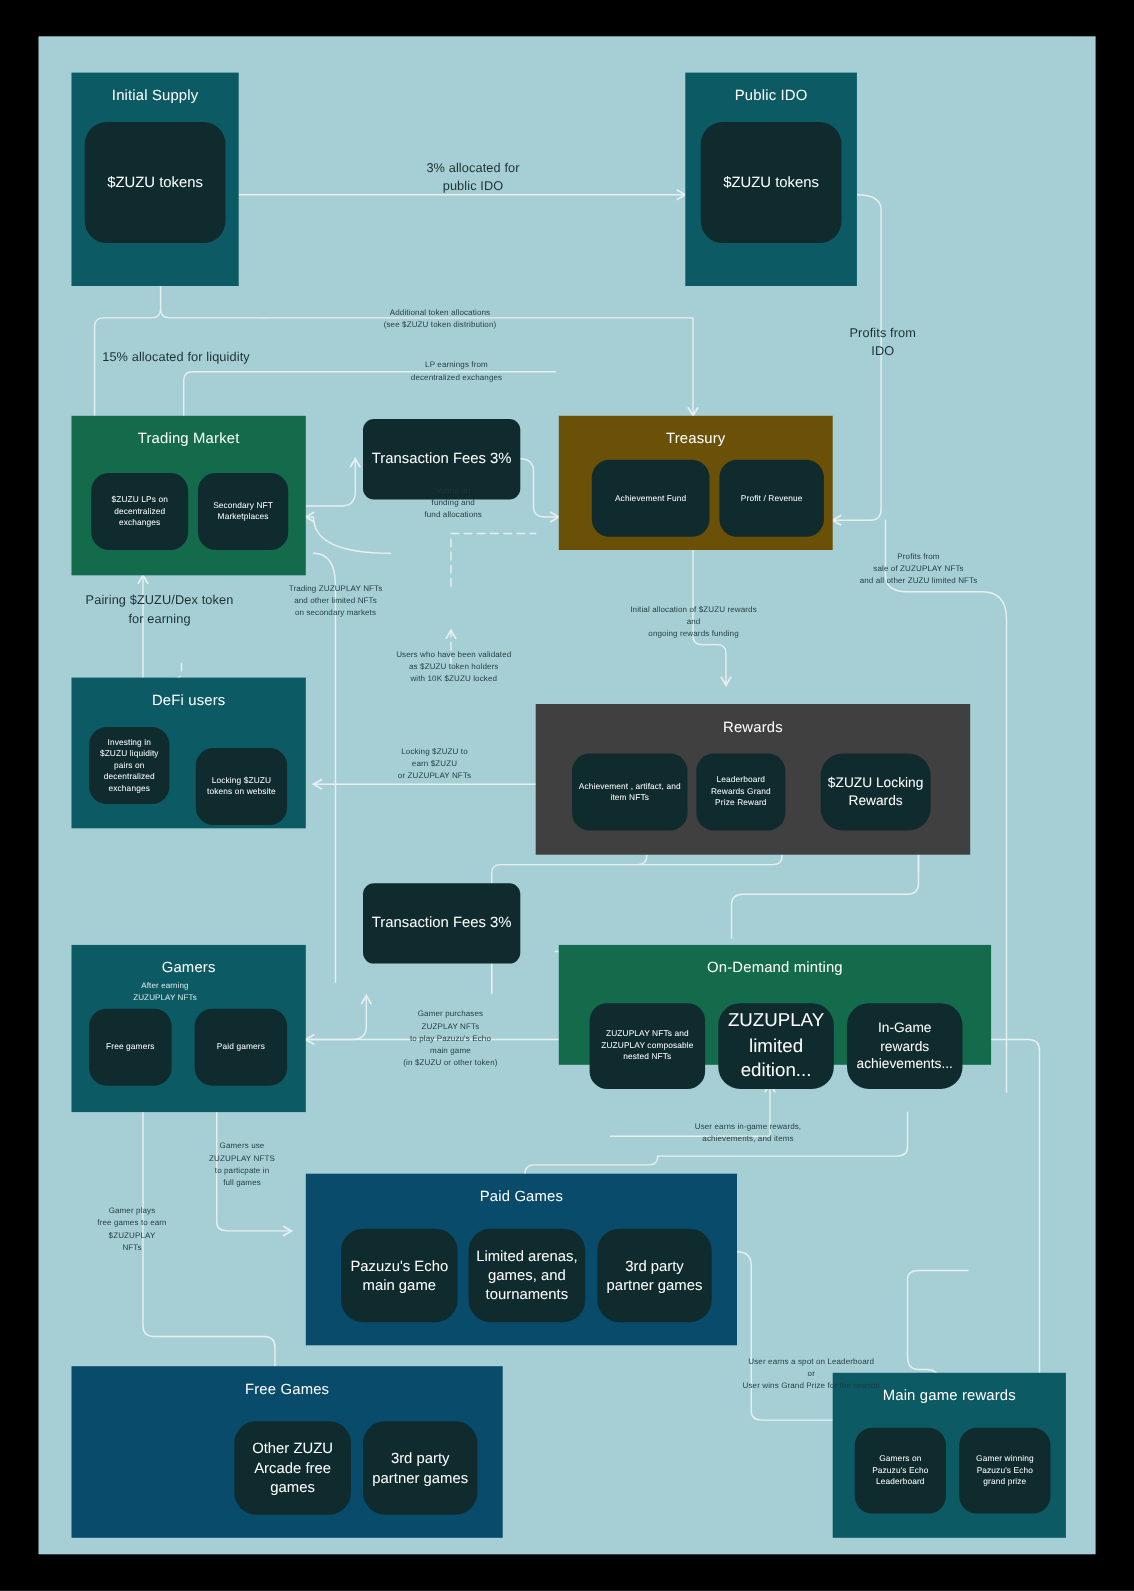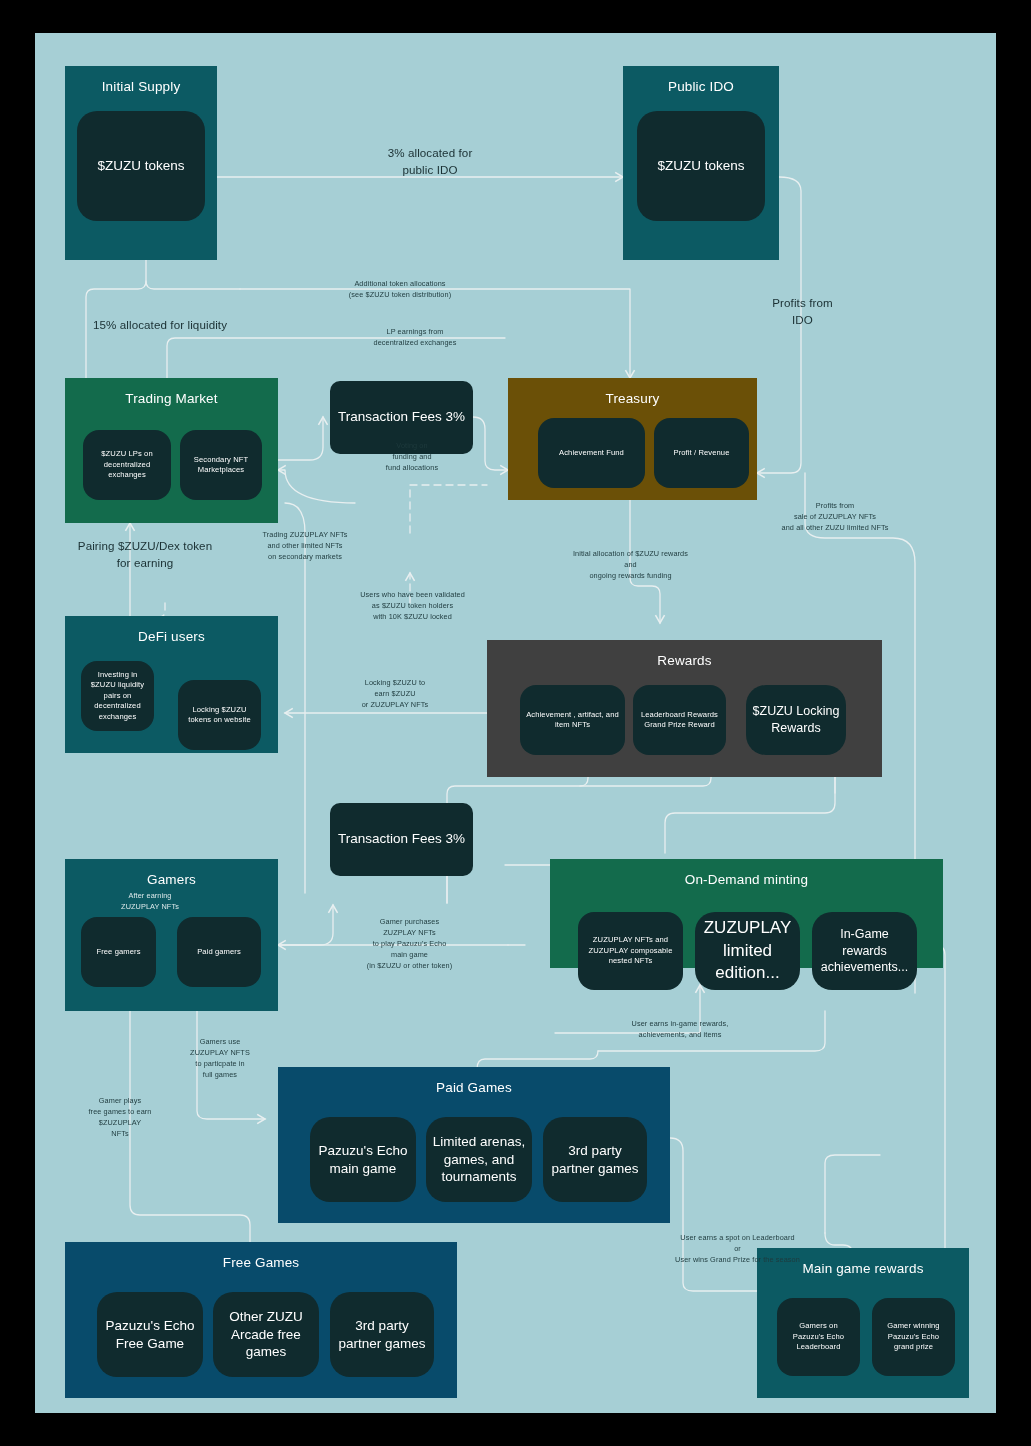--- a/index.html
+++ b/index.html
@@ -196,33 +196,33 @@
 exchanges</div>
     <div class="card small" style="left:113px; top:45px; width:83px; height:70px;margin-top:19px;">Locking $ZUZU
 tokens on
 website</div>
   </div>
 
   <div class="group" style="left:452px; top:583px; width:395px; height:137px; background:#404040;margin-top:24px;">
     <div class="group-title">Rewards</div>
     <div class="card small" style="left:33px; top:45px; width:105px; height:70px;">Achievement , artifact,
 and item NFTs</div>
-    <div class="card small" style="left:146px; top:45px; width:93px; height:70px;">Leaderboard Rewards
+    <div class="card small" style="left:146px; top:45px; width:81px; height:70px;">Leaderboard Rewards
 Grand Prize Reward</div>
     <div class="card big" style="left:259px; top:45px; width:100px; height:70px; font-size:12.5px;">$ZUZU Locking
 Rewards</div>
   </div>
 
   <div class="group" style="left:30px; top:826px; width:213px; height:152px; background:#0C5A63;">
     <div class="group-title">Gamers</div>
     <div class="card small" style="left:16px; top:58px; width:75px; height:70px;">Free gamers</div>
     <div class="card small" style="left:112px; top:58px; width:84px; height:70px;">Paid gamers</div>
   </div>
 
-  <div class="group" style="left:473px; top:826px; width:393px; height:109px; background:#136B4C;margin-left:42px;">
+  <div class="group" style="left:473px; top:826px; width:393px; height:109px; background:#136B4C;">
     <div class="group-title">On-Demand minting</div>
     <div class="card small" style="left:28px; top:53px; width:105px; height:78px;">ZUZUPLAY NFTs
 and
 ZUZUPLAY composable
 nested NFTs</div>
     <div class="card big" style="left:145px; top:53px; width:105px; height:78px; font-size:17px;">ZUZUPLAY
 limited edition...</div>
     <div class="card big" style="left:262px; top:53px; width:105px; height:78px; font-size:12.5px;">In-Game rewards
 achievements...</div>
   </div>
@@ -233,22 +233,20 @@
 main game</div>
     <div class="card big" style="left:148px; top:50px; width:106px; height:85px;">Limited arenas,
 games, and
 tournaments</div>
     <div class="card big" style="left:265px; top:50px; width:104px; height:85px;">3rd party partner
 games</div>
   </div>
 
   <div class="group" style="left:30px; top:1209px; width:392px; height:156px; background:#084B6B;">
     <div class="group-title">Free Games</div>
-    <div class="card big" style="left:32px; top:50px; width:106px; height:85px;">Pazuzu's Echo
-Free Game</div>
     <div class="card big" style="left:148px; top:50px; width:106px; height:85px;">Other ZUZU
 Arcade free
 games</div>
     <div class="card big" style="left:265px; top:50px; width:104px; height:85px;">3rd party partner
 games</div>
   </div>
 
   <div class="group" style="left:722px; top:1215px; width:212px; height:150px; background:#0C5A63;">
     <div class="group-title">Main game rewards</div>
     <div class="card small" style="left:20px; top:50px; width:83px; height:78px;">Gamers on

